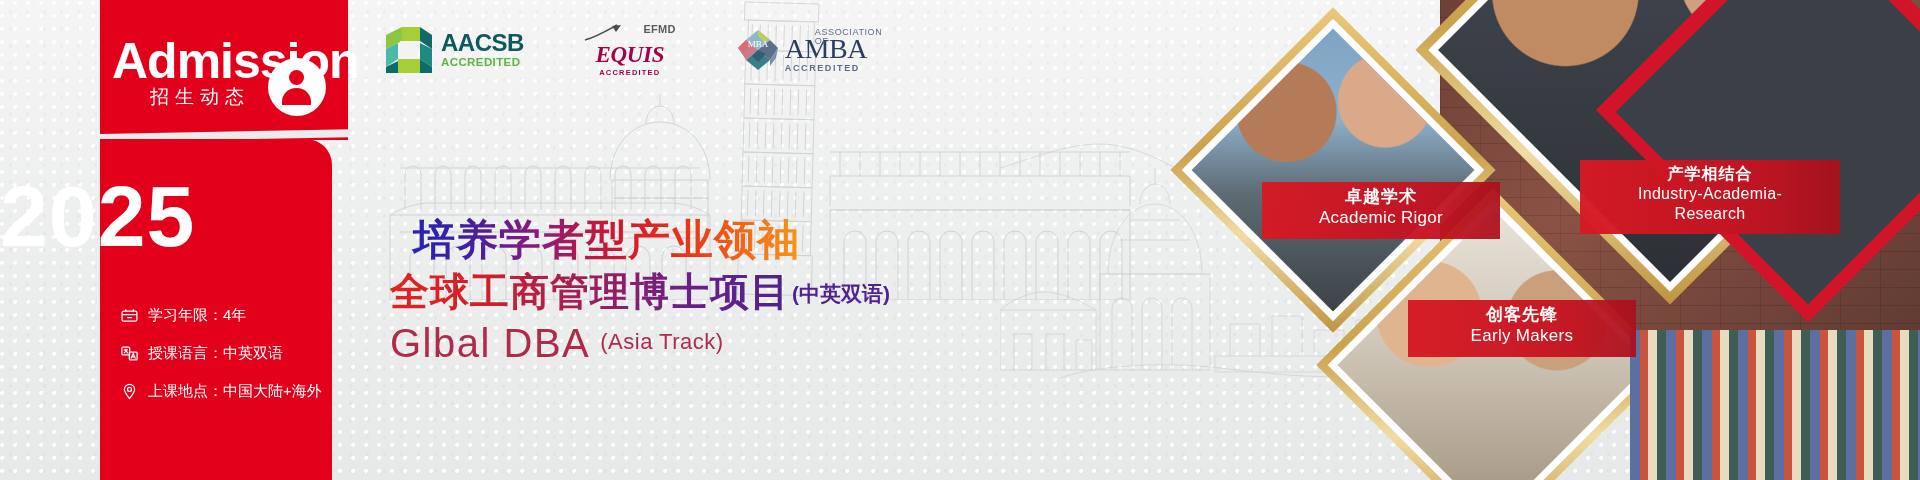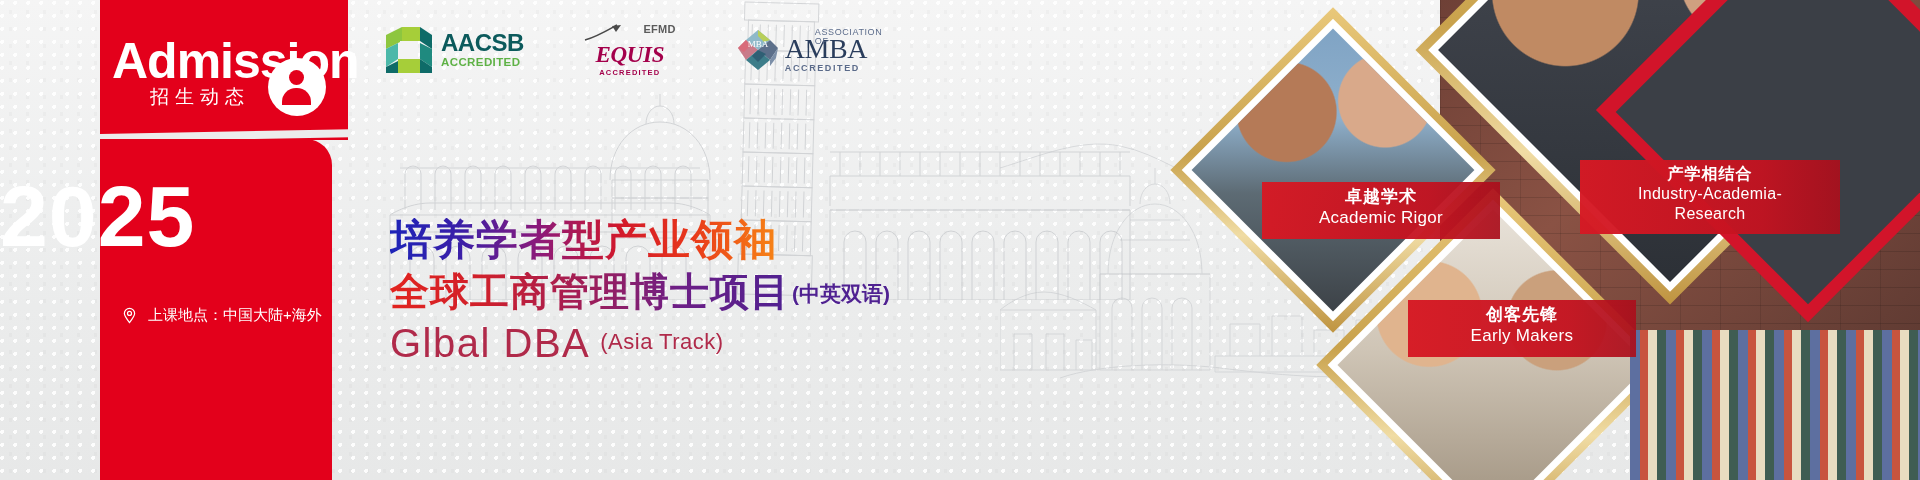--- a/index.html
+++ b/index.html
@@ -111,20 +111,21 @@
 
   
   .headline { position:absolute; left:390px; top:218px; z-index:5; }
   .h-grad {
     font-size:42px; font-weight:800; letter-spacing:1px;
     background:linear-gradient(90deg,#1d24b8 0%,#3a1fa8 14%,#8d1a79 30%,#d2182a 46%,#e8371b 60%,#f47216 73%,#f9a51a 86%,#f5d142 100%);
     -webkit-background-clip:text; background-clip:text; color:transparent;
     -webkit-text-fill-color:transparent;
     font-family:"Liberation Sans", sans-serif;
     line-height:1.05;
+    padding-left:23px;
   }
   .h-sub-row { display:flex; align-items:flex-end; margin-top:10px; }
   .h-sub {
     font-size:39px; font-weight:700; letter-spacing:1px;
     background:linear-gradient(90deg,#e2241f 0%,#d1202a 22%,#a11e57 48%,#6d1f86 72%,#4f2191 100%);
     -webkit-background-clip:text; background-clip:text; color:transparent;
     -webkit-text-fill-color:transparent;
     font-family:"Liberation Sans", sans-serif; line-height:1;
   }
   .h-sub-paren {
@@ -254,20 +255,36 @@
     <div class="logo-circle"></div>
     <div class="logo-person-head"></div>
     <div class="logo-person-body"></div>
   </div>
 
   <div class="year">2025</div>
 
   <div class="info-list">
     <div class="info-row">
       <svg class="ico" viewBox="0 0 20 20" fill="none" stroke="#fff" stroke-width="1.3">
+        <rect x="2.2" y="5.5" width="15.6" height="10.5" rx="1.6"></rect>
+        <path d="M2.2 9h15.6M6 5.5V3.4M14 5.5V3.4M7.5 12.3h5"></path>
+      </svg>
+      <span>学习年限：4年</span>
+    </div>
+    <div class="info-row">
+      <svg class="ico" viewBox="0 0 20 20" fill="none" stroke="#fff" stroke-width="1.3">
+        <rect x="2" y="3.2" width="8.2" height="8.2" rx="1"></rect>
+        <path d="M4 6.2h4.2M6.1 5v1.2M6.1 6.2c0 2-1.2 3.1-2 3.6M6.5 7c.5 1.4 1.3 2.2 2 2.6"></path>
+        <rect x="9.8" y="8.6" width="8.2" height="8.2" rx="1"></rect>
+        <path d="M11.6 15.2l2.3-5 2.3 5M12.5 13.6h3.1"></path>
+      </svg>
+      <span>授课语言：中英双语</span>
+    </div>
+    <div class="info-row">
+      <svg class="ico" viewBox="0 0 20 20" fill="none" stroke="#fff" stroke-width="1.3">
         <path d="M10 17.4c3.4-4.3 5.4-7 5.4-9.5A5.4 5.4 0 1 0 4.6 7.9c0 2.5 2 5.2 5.4 9.5z"></path>
         <circle cx="10" cy="7.8" r="2.1"></circle>
       </svg>
       <span>上课地点：中国大陆+海外</span>
     </div>
   </div>
 
   <div class="accred">
 
     <div class="accred-item">

